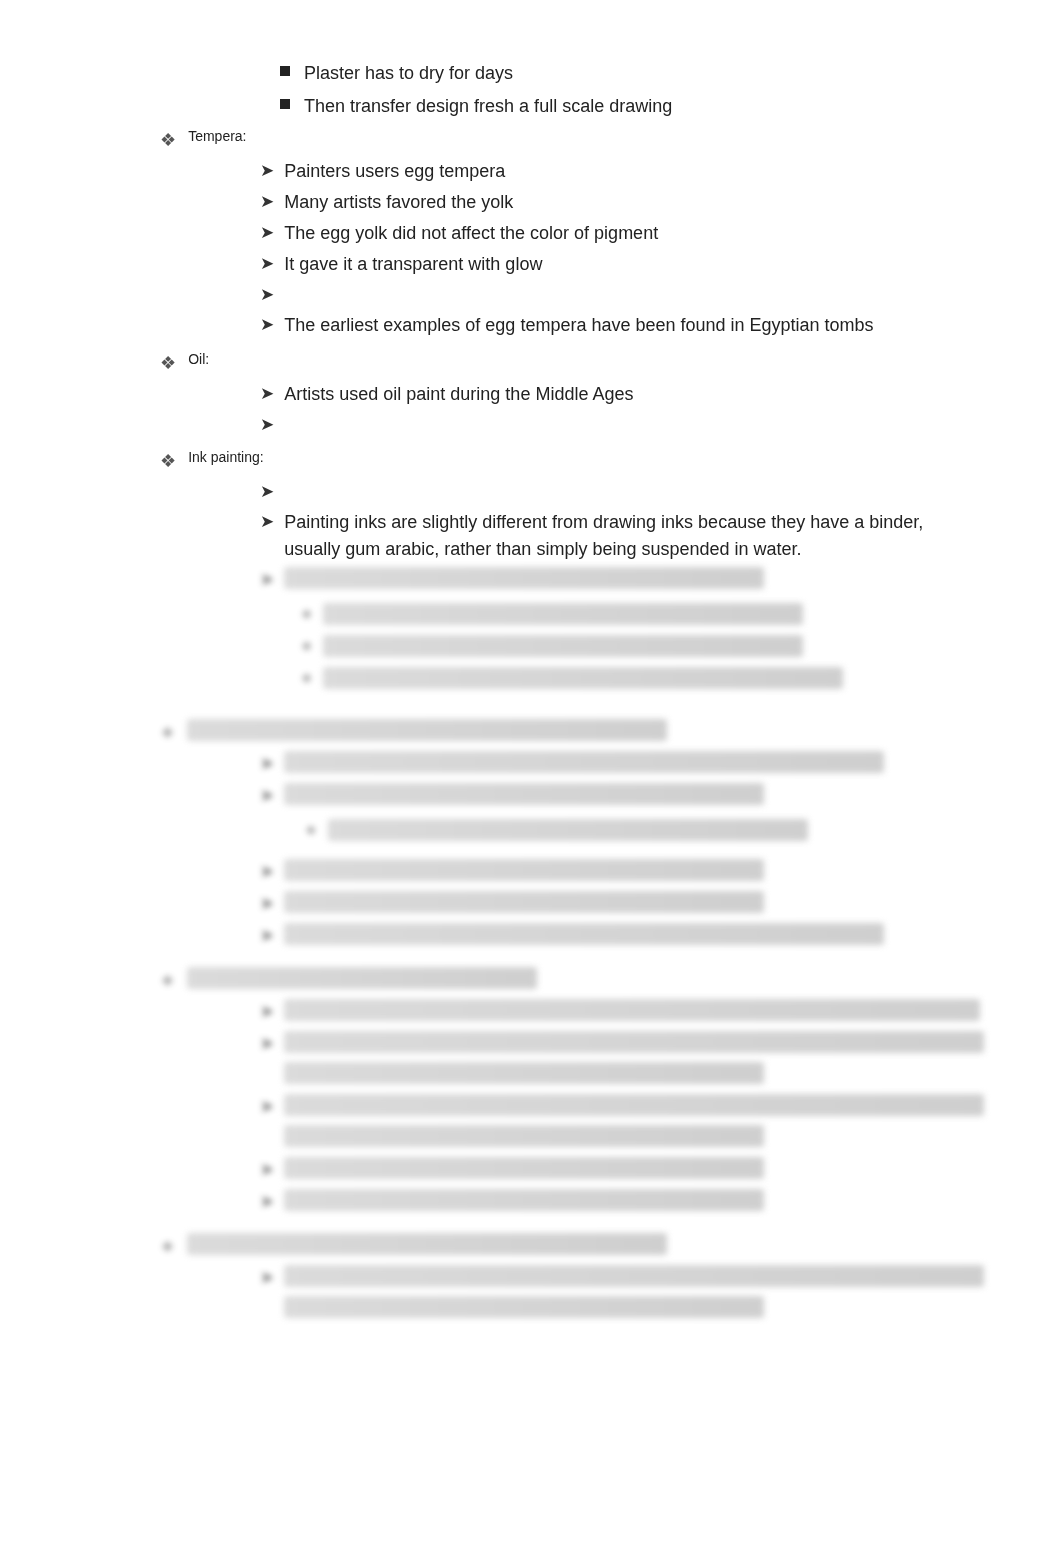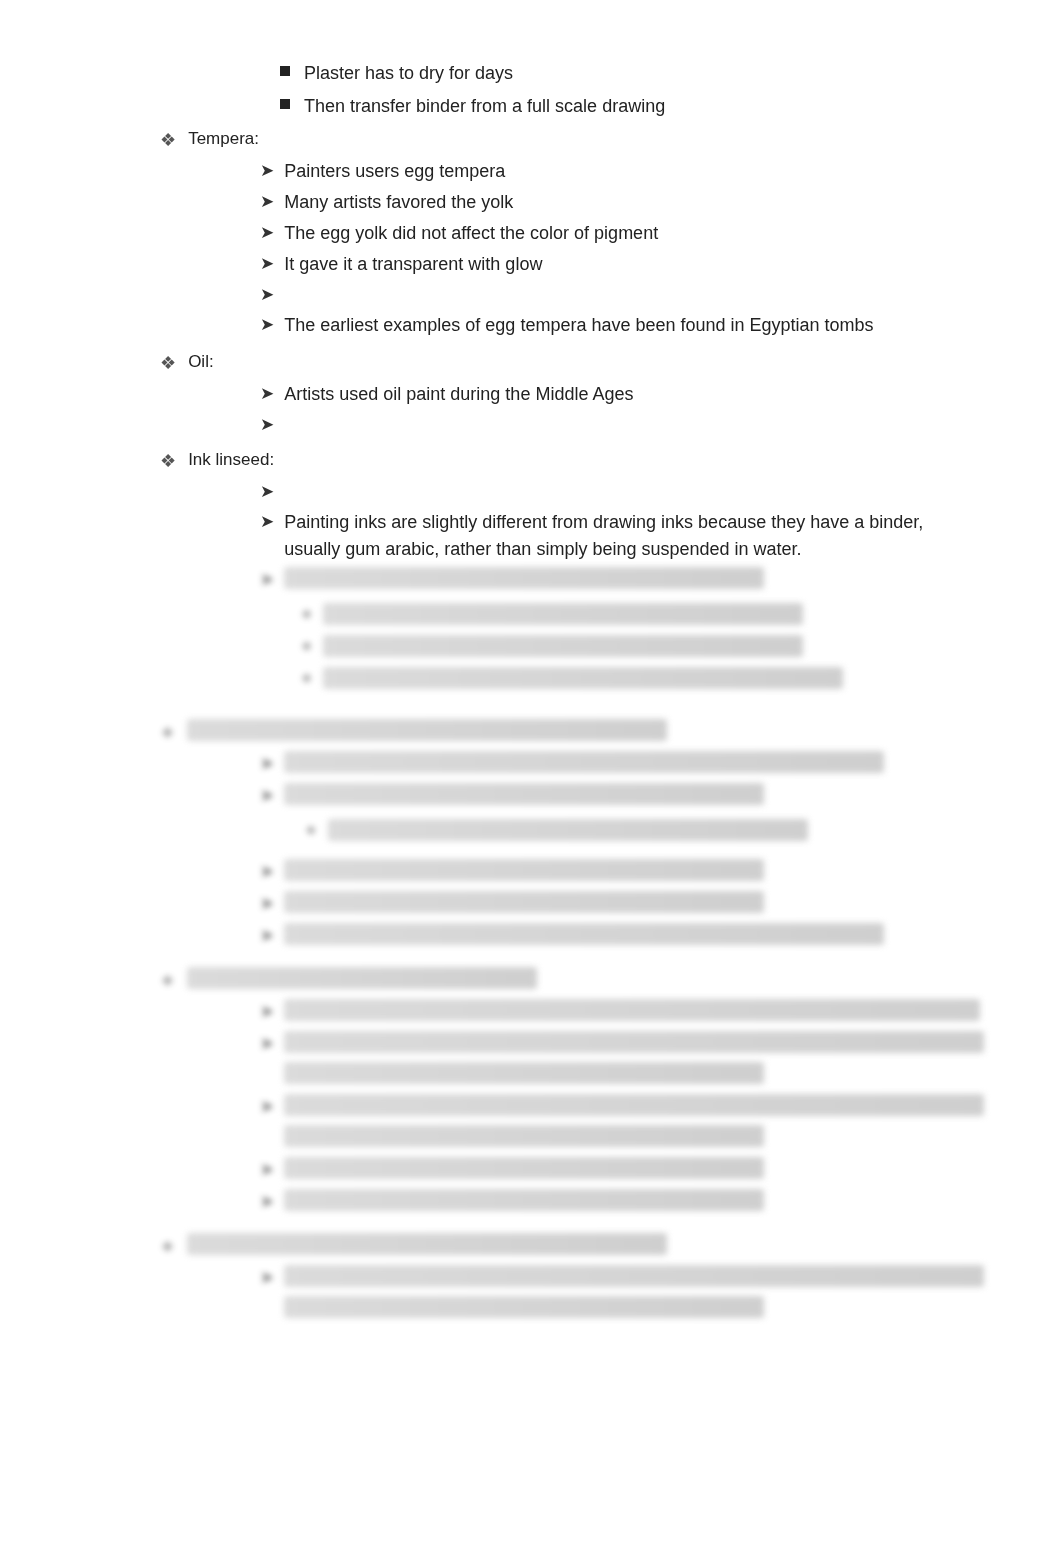--- a/index.html
+++ b/index.html
@@ -60,21 +60,21 @@
 
     .diamond-bullet {
       font-size: 18px;
       color: #555;
       margin-right: 12px;
       margin-top: 1px;
       flex-shrink: 0;
     }
 
     .diamond-label {
-      font-size: 17px;
+      font-size: 14px;
       font-weight: normal;
     }
 
     
     .arrow-list {
       list-style: none;
       padding-left: 180px;
       margin: 4px 0;
     }
 
@@ -142,21 +142,21 @@
 
 <div class="content">
 
   <ul class="square-list">
     <li>
       <span class="square-bullet"></span>
       <span>Plaster has to dry for days</span>
     </li>
     <li>
       <span class="square-bullet"></span>
-      <span>Then transfer binder from a full scale drawing</span>
+      <span>Then transfer design fresh a full scale drawing</span>
     </li>
   </ul>
 
   <div class="diamond-section">
     <div class="diamond-item">
       <span class="diamond-bullet">❖</span>
       <span class="diamond-label">Tempera:</span>
     </div>
     <ul class="arrow-list">
       <li>
@@ -197,21 +197,21 @@
       </li>
       <li>
         <span class="arrow-bullet">➤</span>
       </li>
     </ul>
   </div>
 
   <div class="diamond-section">
     <div class="diamond-item">
       <span class="diamond-bullet">❖</span>
-      <span class="diamond-label">Ink linseed:</span>
+      <span class="diamond-label">Ink painting:</span>
     </div>
     <ul class="arrow-list">
       <li>
         <span class="arrow-bullet">➤</span>
       </li>
       <li>
         <span class="arrow-bullet">➤</span>
         <span>Painting inks are slightly different from drawing inks because they have a binder, usually gum arabic, rather than simply being suspended in water.</span>
       </li>
 

